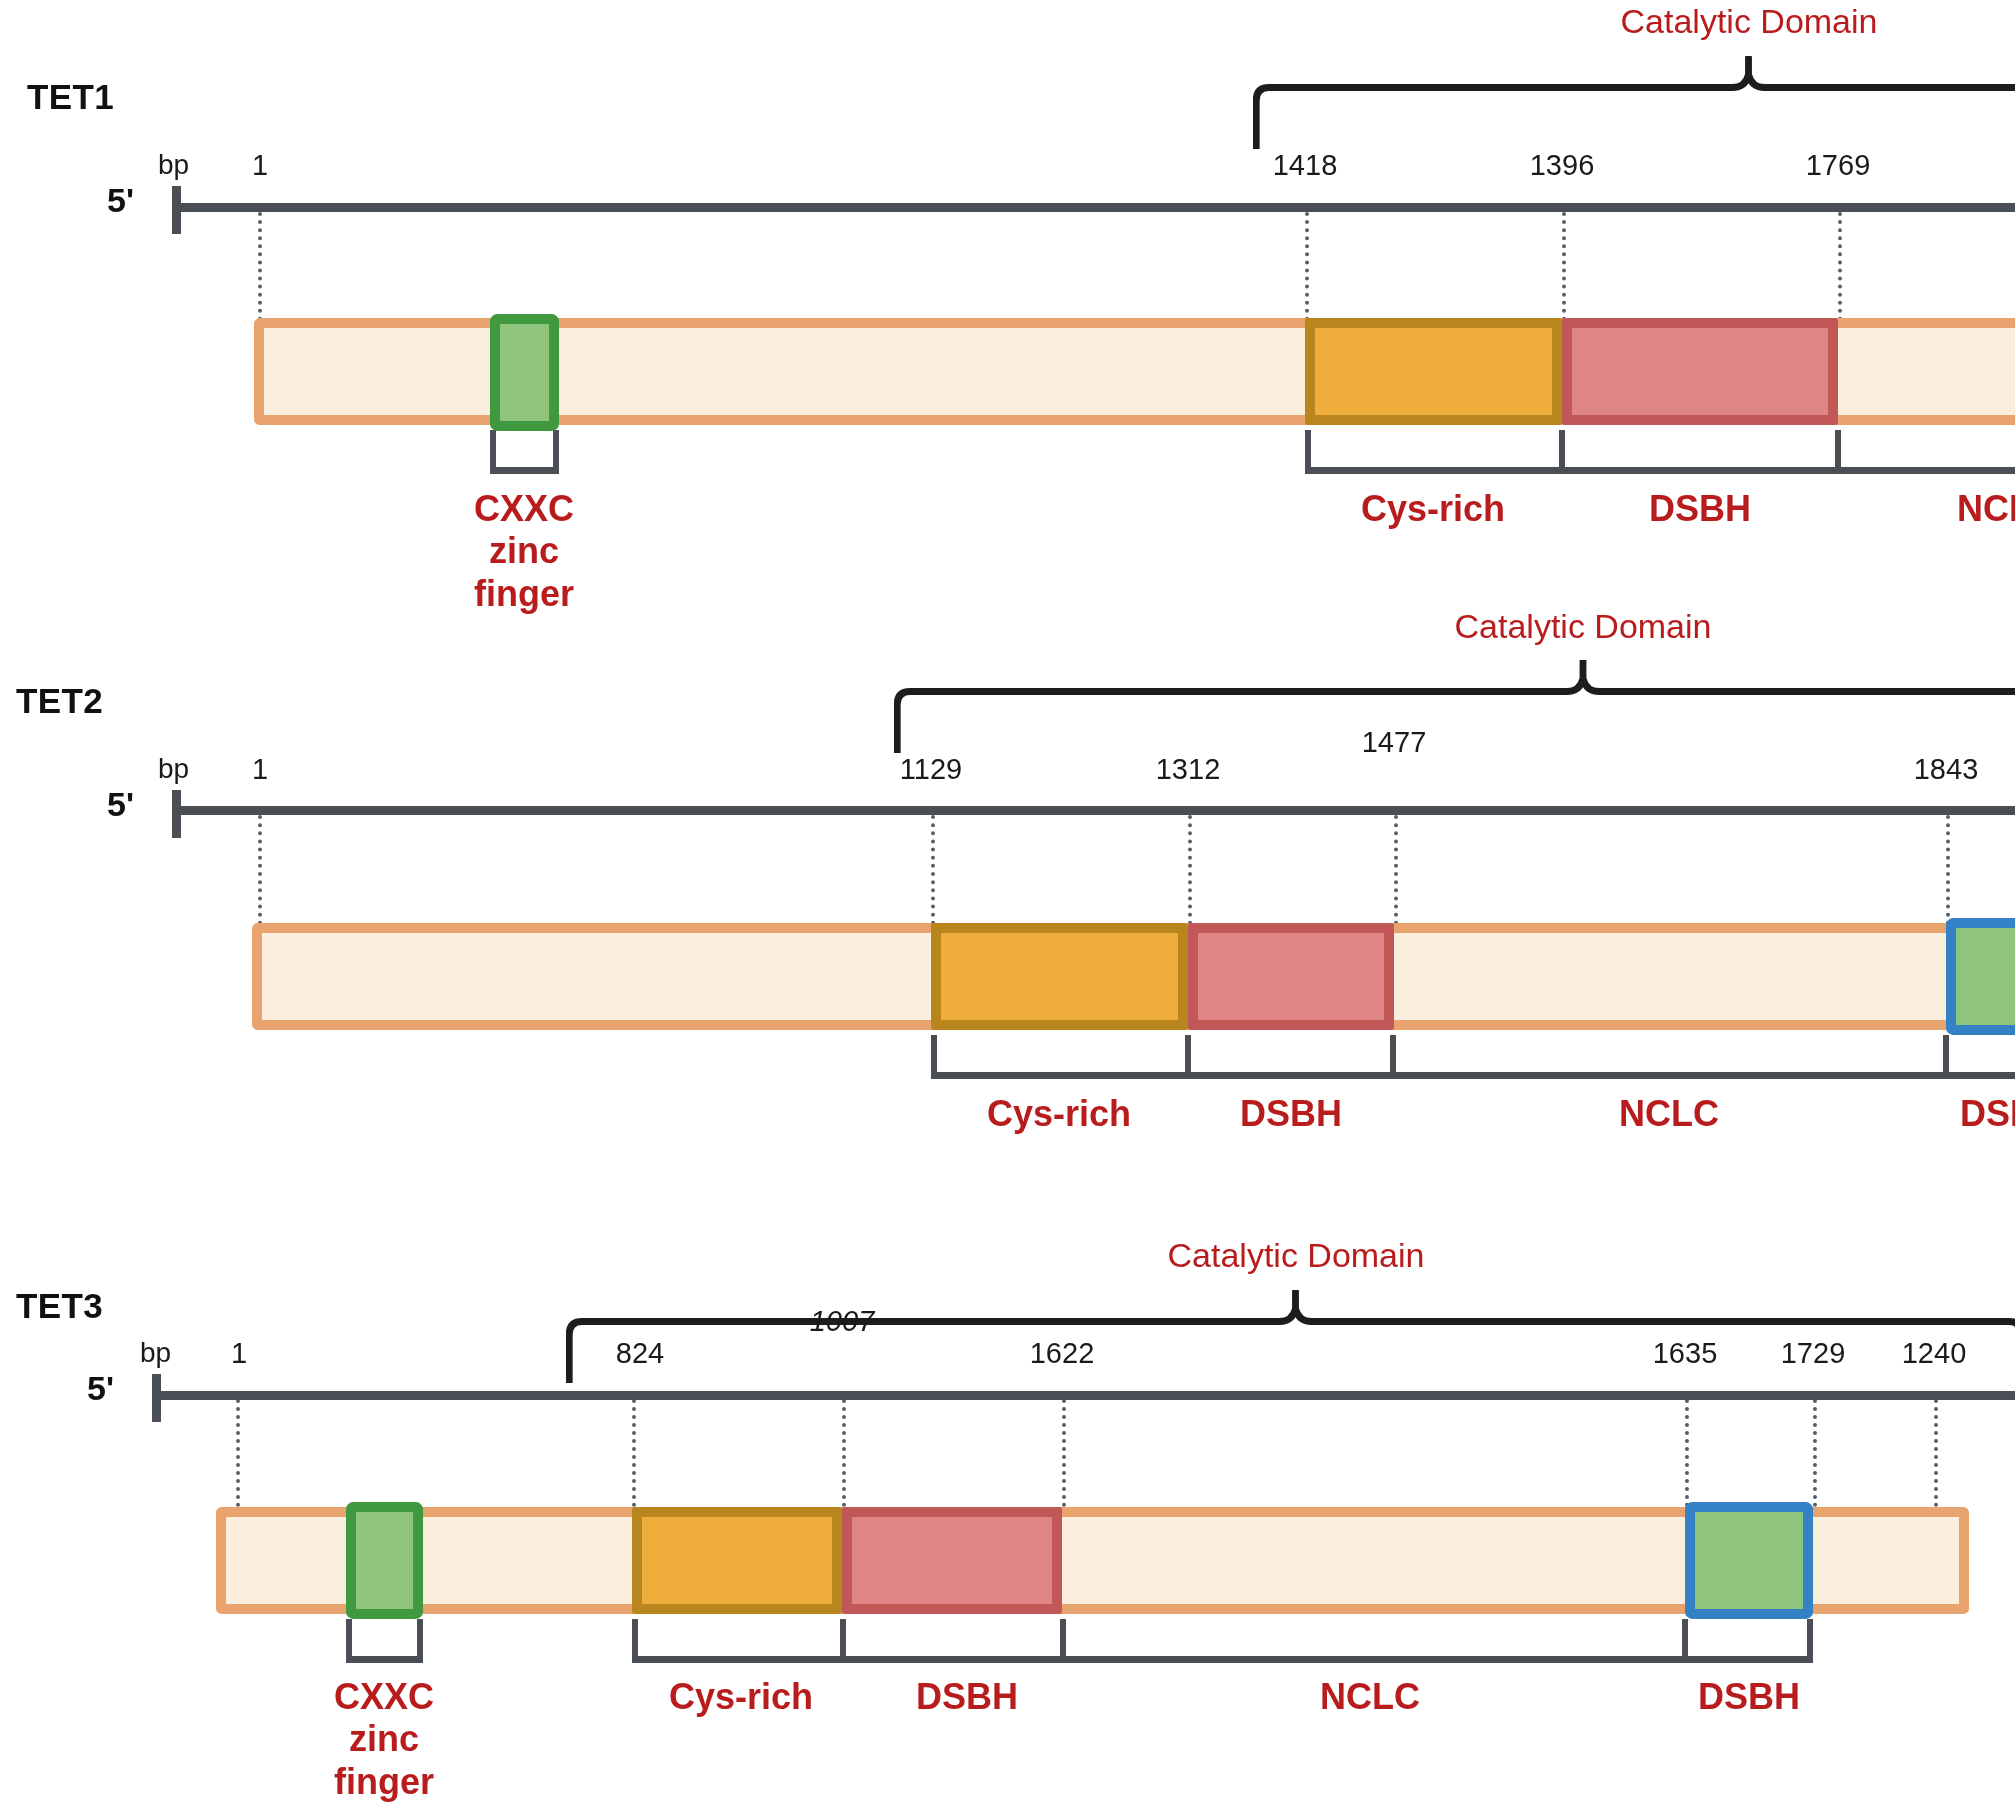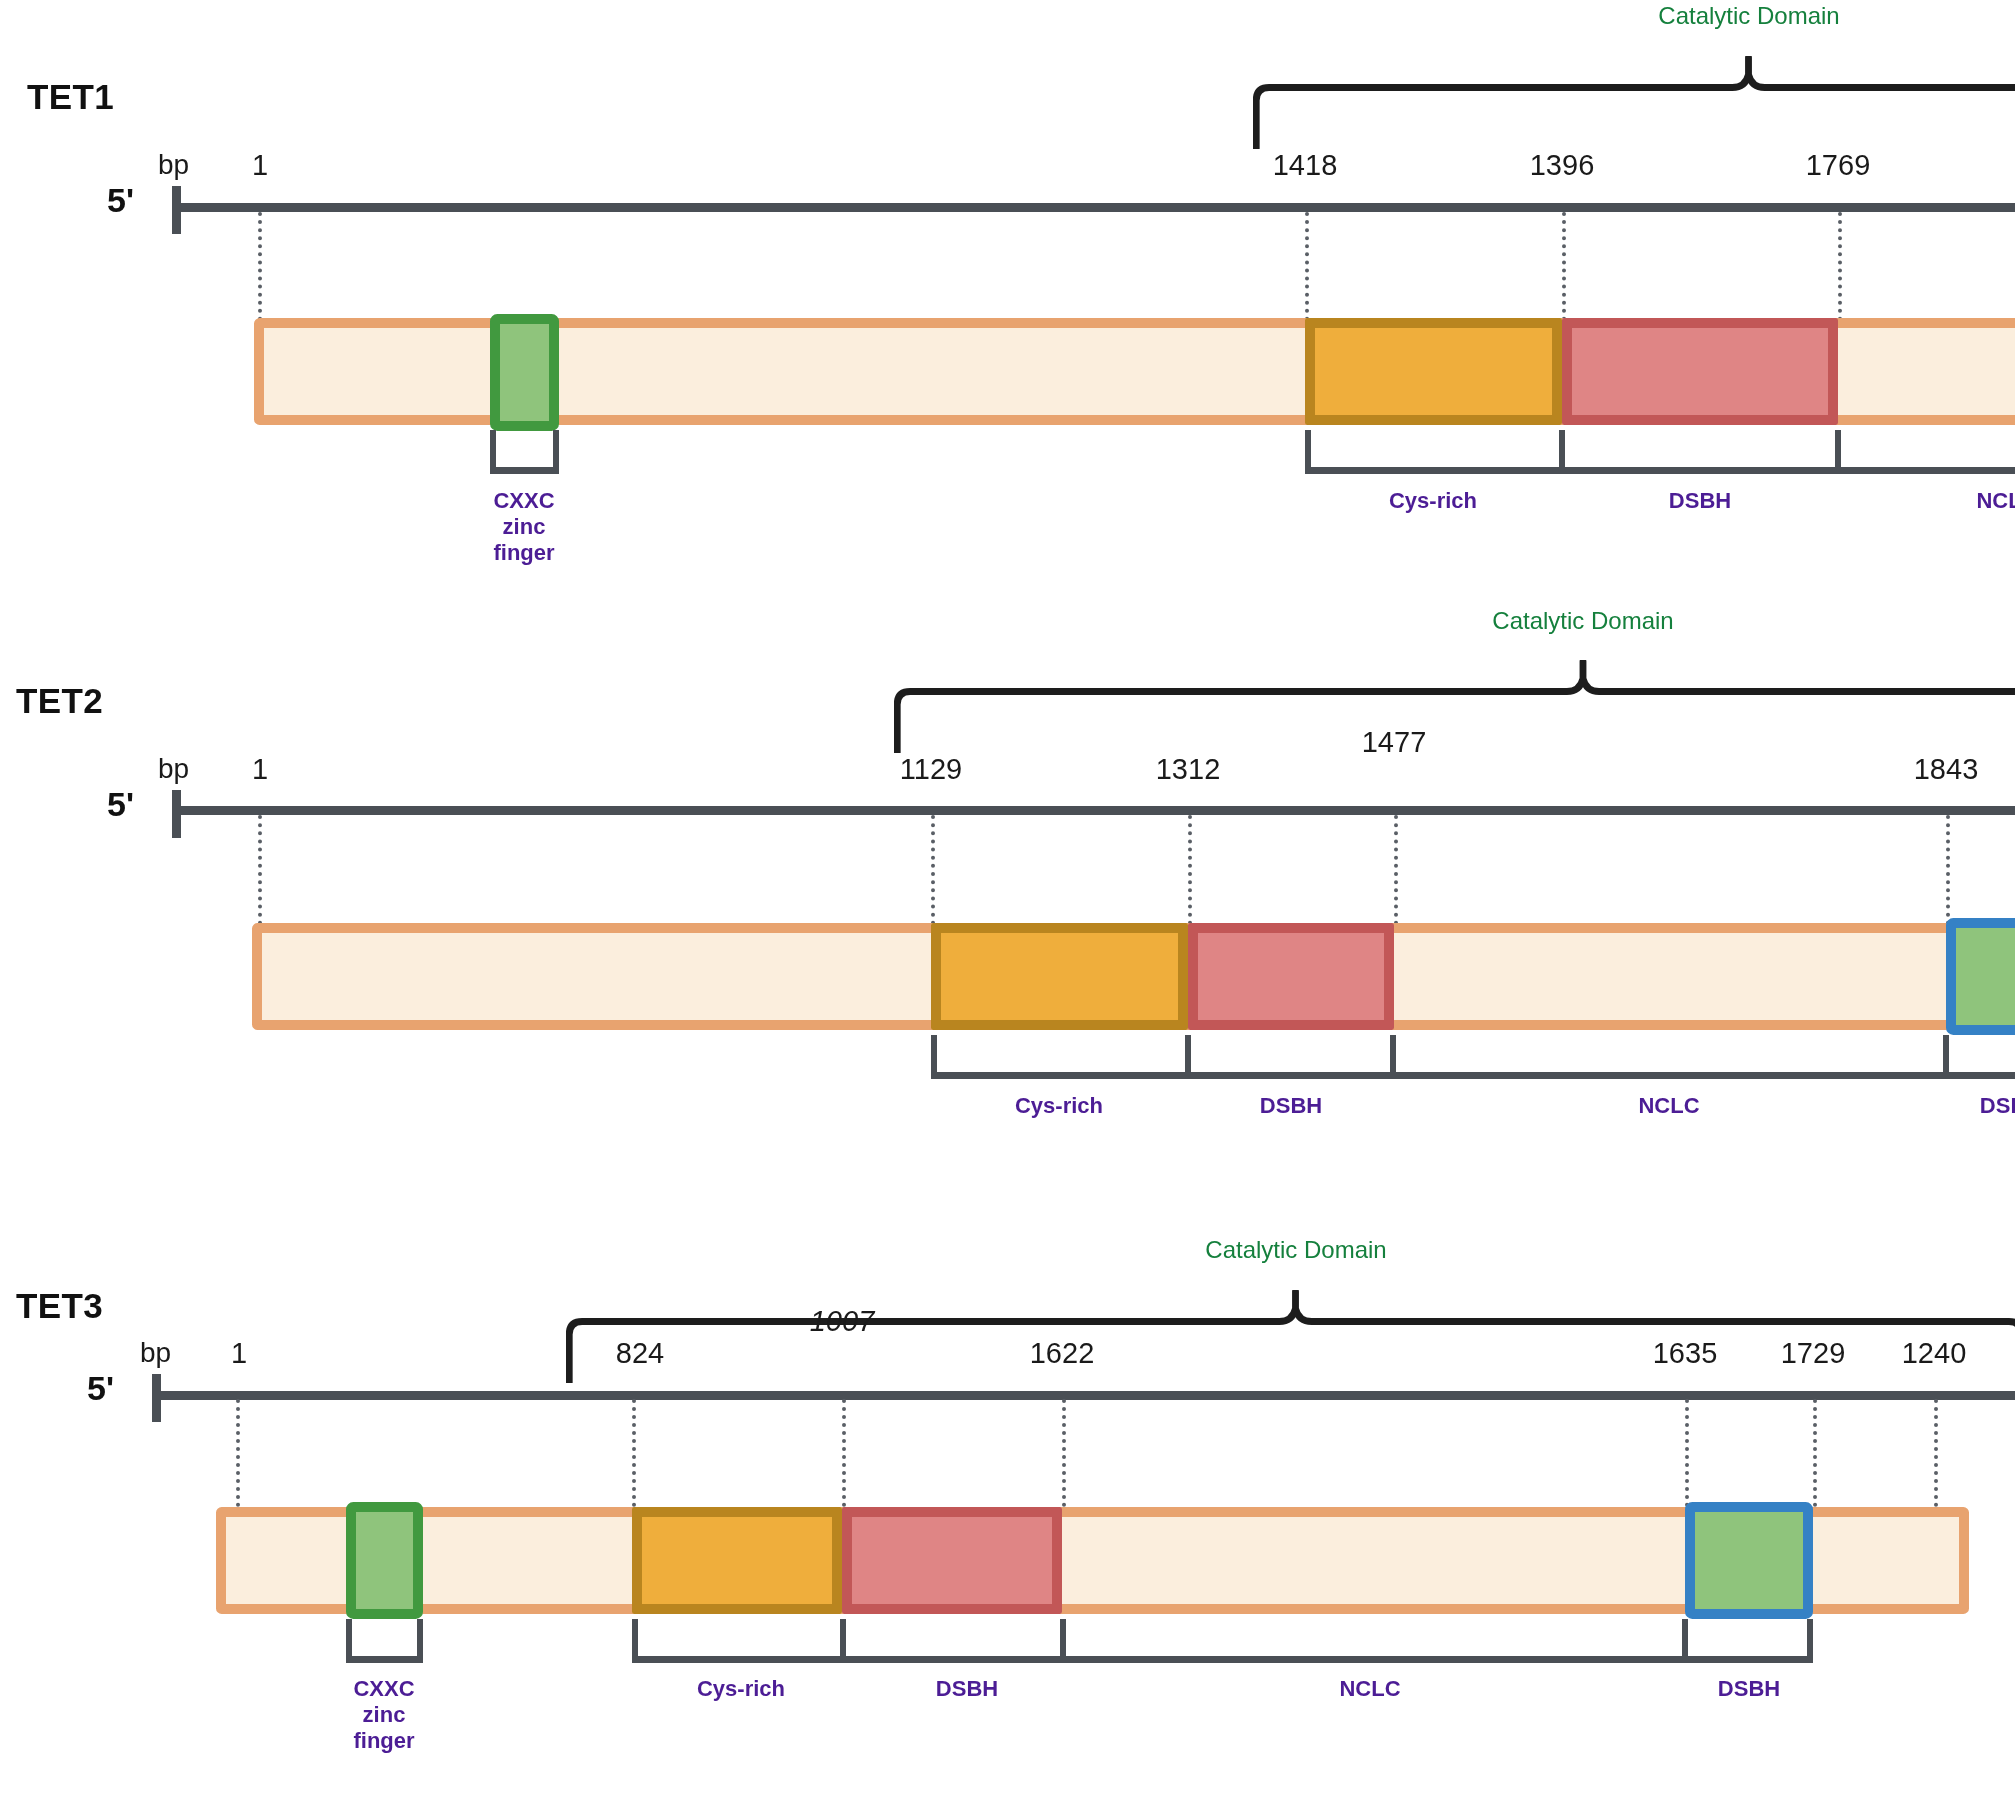--- a/index.html
+++ b/index.html
@@ -90,39 +90,39 @@
   .dom-cxxc{background:#8FC47C;border:10.5px solid #41993F;border-radius:7.3px;}
 
   
   .sbracket{position:absolute;}
   .sbracket .base{position:absolute;left:0;bottom:0;height:7.3px;background:#4a4f55;}
   .sbracket .leg{position:absolute;bottom:0;width:5.6px;background:#4a4f55;}
 
   
   .dom-label{
     position:absolute;
-    font-size:22px;
+    font-size:36px;
     font-weight:bold;
-    color:#4c1d95;
+    color:#b91c1c;
     white-space:nowrap;
     transform:translateX(-50%);
     text-align:center;
   }
   .dom-label.multi{
     white-space:normal;
     width:129px;
     line-height:1.18;
   }
 
   
   .cdbrace{position:absolute;}
   .cd-caption{
     position:absolute;
-    font-size:24px;
-    color:#15803d;
+    font-size:34px;
+    color:#b91c1c;
     white-space:nowrap;
     transform:translateX(-50%);
   }
 </style>
 </head>
 <body>
 
 <div class="stage">
 
   <div class="track">

